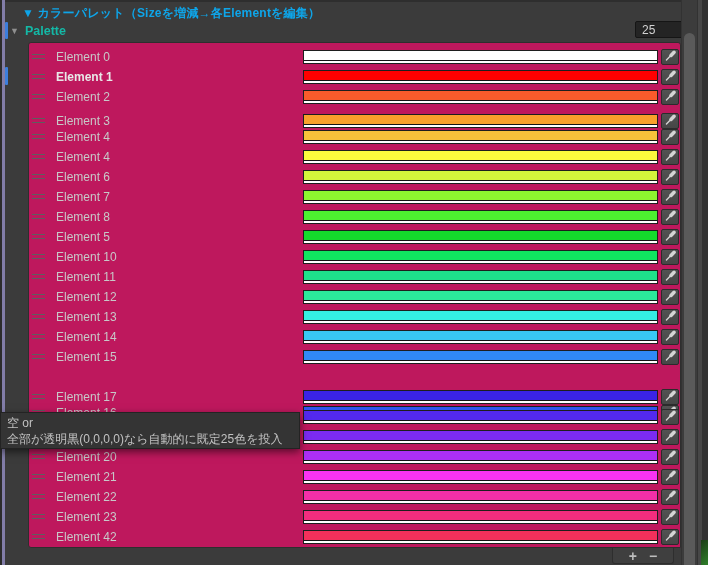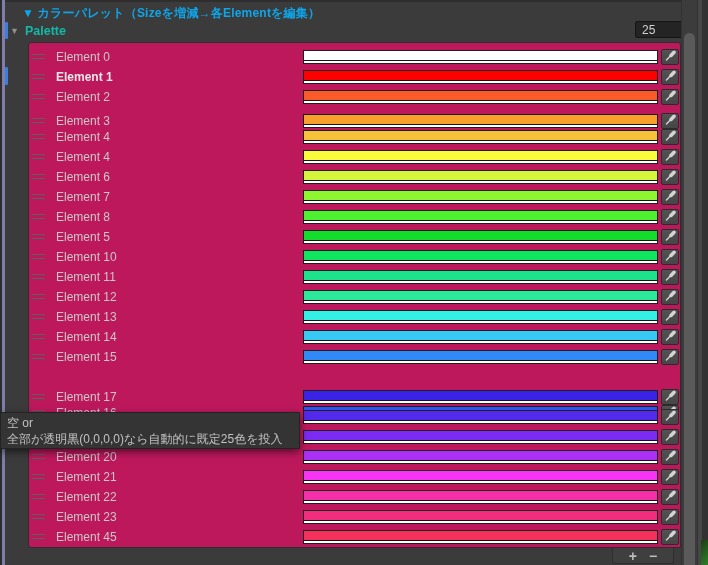--- a/index.html
+++ b/index.html
@@ -536,21 +536,21 @@
             <path d="M3 13.5 L9 7.5" stroke="#d4d4d4" stroke-width="1.7" stroke-linecap="round"></path>
             <path d="M8.6 7.9 L12.4 4.1" stroke="#d4d4d4" stroke-width="4.4" stroke-linecap="round"></path>
           </svg></span>
       </div>
     </div>
     <div class="row" style="top: 484px;">
       <div class="drag-handle">
         <span></span>
         <span></span>
       </div>
-      <div class="row-label">Element 45</div>
+      <div class="row-label">Element 42</div>
       <div class="swatch">
         <div class="color-part" style="background: rgb(244, 48, 91);"></div>
         <div class="alpha-sep"></div>
         <div class="alpha-bar" style="background: rgb(255, 255, 255);"></div>
       </div>
       <div class="dropper-btn">
         <span><svg width="13" height="13" viewBox="0 0 16 16" xmlns="http://www.w3.org/2000/svg">
             <path d="M3 13.5 L9 7.5" stroke="#d4d4d4" stroke-width="1.7" stroke-linecap="round"></path>
             <path d="M8.6 7.9 L12.4 4.1" stroke="#d4d4d4" stroke-width="4.4" stroke-linecap="round"></path>
           </svg></span>

